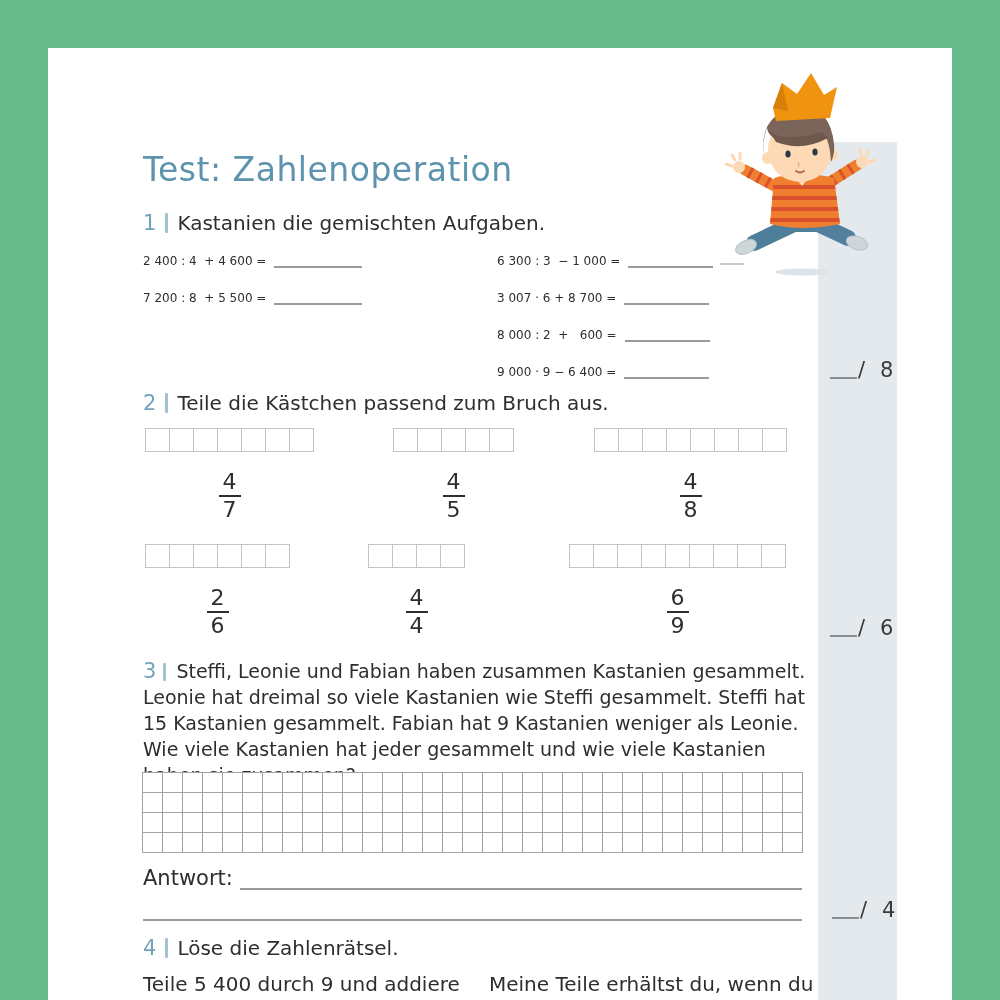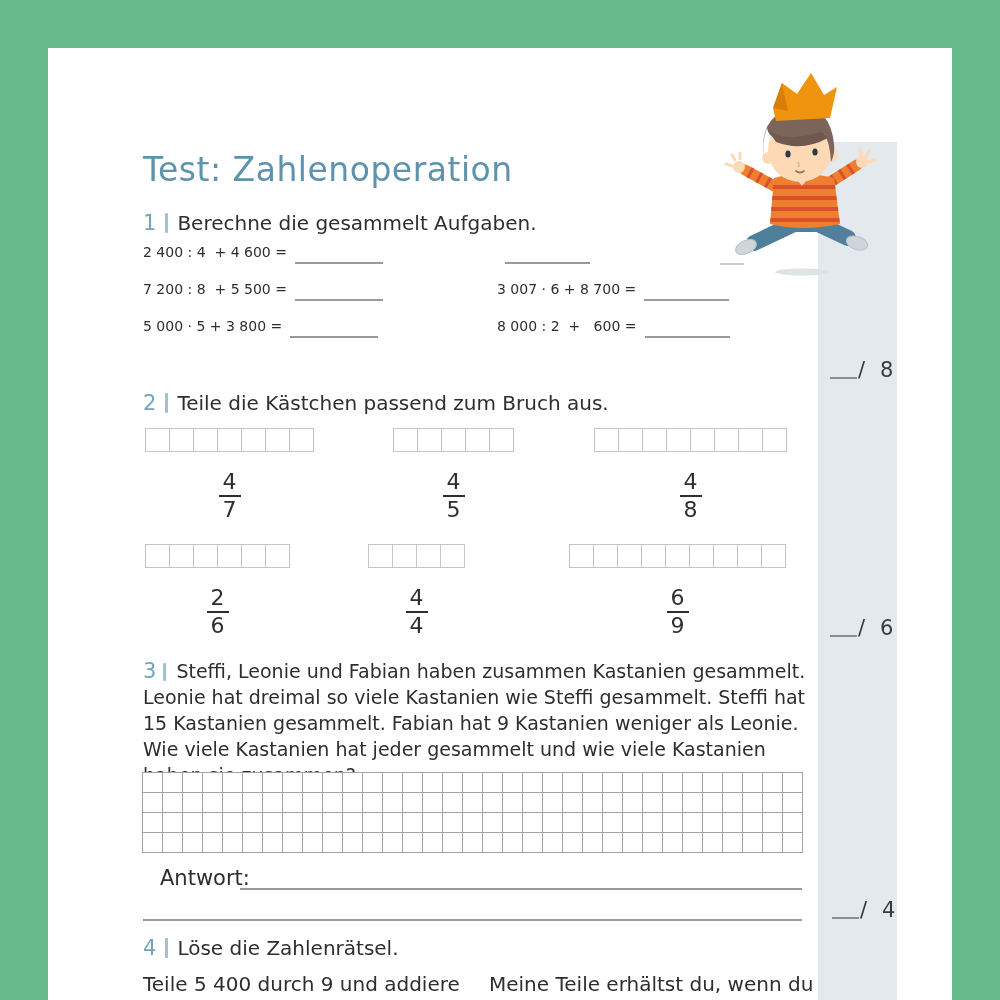--- a/index.html
+++ b/index.html
@@ -8,21 +8,21 @@
           font-family:"DejaVu Sans",sans-serif;color:#2e2e2e}
   .page{position:absolute;left:48px;top:48px;width:904px;height:952px;background:#ffffff}
   .band{position:absolute;left:818px;top:142px;width:79px;height:858px;background:#e3e9ed;z-index:1}
   .abs{position:absolute;z-index:3}
   .title{left:143px;top:150px;font-size:33px;letter-spacing:.5px;color:#5d93ad;font-weight:normal}
   .task-head{display:flex;align-items:center;gap:9px;font-size:20px}
   .tnum{color:#72a3b9;font-size:21px}
   .tbar{width:3px;height:20px;background:#a3c2cf;border-radius:1px}
   .tbar.inline{display:inline-block;height:18px;vertical-align:-3px;margin:0 10px 0 7px}
   .eq-col{display:flex;flex-direction:column}
-  .eq-row{display:flex;align-items:flex-start;height:24px;margin-bottom:13px;font-size:14px;white-space:pre}
+  .eq-row{display:flex;align-items:flex-end;height:24px;margin-bottom:13px;font-size:12px;white-space:pre}
   .eq-blank{display:inline-block;border-bottom:2px solid #9a9a9a;height:20px;margin-left:8px}
   .score{display:flex;align-items:flex-end;font-size:21px;color:#3a3a3a}
   .score-line{width:27px;height:2px;background:#8a8f93;margin-bottom:3px;margin-right:1px}
   .score-pts{margin-left:15px}
   .fbox-group{display:flex}
   .fbox{width:25px;height:24px;border:1px solid #c4c4c4;background:#fff;margin-left:-1px}
   .fbox:first-child{margin-left:0}
   .frac{display:flex;flex-direction:column;align-items:center;font-size:22px;line-height:1.1;transform:translateX(-50%)}
   .frac .bar{width:22px;height:2px;background:#2e2e2e;margin:1px 0}
   .t3{left:143px;top:658px;width:678px;font-size:19px;line-height:26px}
@@ -91,31 +91,31 @@
       <path d="M80,96 q2,3 0,5" stroke="#e8b48e" stroke-width="1.6" fill="none"></path>
       <path d="M78,105 q4,3 8,0" stroke="#b06a4a" stroke-width="1.8" fill="none" stroke-linecap="round"></path>
     </svg>
   </div>
 
   <div class="abs title">Test: Zahlenoperation</div>
 
   <div class="abs task-head" style="left:143px;top:211px">
     <span class="tnum">1</span>
     <span class="tbar"></span>
-    <span>Berechne die gesammelt Aufgaben.</span>
+    <span>Kastanien die gemischten Aufgaben.</span>
   </div>
   <div class="abs eq-col" id="eq-left" style="left:143px;top:244px">
       <div class="eq-row"><span>2 400 : 4  + 4 600 =</span><span class="eq-blank" style="width: 88px;"></span></div>
       <div class="eq-row"><span>7 200 : 8  + 5 500 =</span><span class="eq-blank" style="width: 88px;"></span></div>
-      <div class="eq-row"><span>5 000 · 5 + 3 800 =</span><span class="eq-blank" style="width: 88px;"></span></div>
     </div>
   <div class="abs eq-col" id="eq-right" style="left:497px;top:244px">
-      <div class="eq-row"><span class="eq-blank" style="width: 85px;"></span></div>
+      <div class="eq-row"><span>6 300 : 3  − 1 000 =</span><span class="eq-blank" style="width: 85px;"></span></div>
       <div class="eq-row"><span>3 007 · 6 + 8 700 =</span><span class="eq-blank" style="width: 85px;"></span></div>
       <div class="eq-row"><span>8 000 : 2  +   600 =</span><span class="eq-blank" style="width: 85px;"></span></div>
+      <div class="eq-row"><span>9 000 · 9 − 6 400 =</span><span class="eq-blank" style="width: 85px;"></span></div>
     </div>
 
   <div class="abs score" style="left:830px;top:358px">
     <span class="score-line"></span>
       <span>/</span>
       <span class="score-pts">8</span>
   </div>
 
   <div class="abs task-head" style="left:143px;top:391px">
     <span class="tnum">2</span>
@@ -343,21 +343,21 @@
       <div class="gcell"></div>
       <div class="gcell"></div>
       <div class="gcell"></div>
       <div class="gcell"></div>
       <div class="gcell"></div>
       <div class="gcell"></div>
       <div class="gcell"></div>
       <div class="gcell"></div>
     </div>
 
-  <div class="abs answer-label" style="left:160px;top:866px">Antwort:</div>
+  <div class="abs answer-label" style="left:143px;top:866px">Antwort:</div>
   <div class="abs wline" style="left:240px;top:870px;width:562px"></div>
   <div class="abs wline" style="left:143px;top:901px;width:659px"></div>
 
   <div class="abs score" style="left:832px;top:898px">
     <span class="score-line"></span>
       <span>/</span>
       <span class="score-pts">4</span>
   </div>
 
   <div class="abs task-head" style="left:143px;top:936px">

